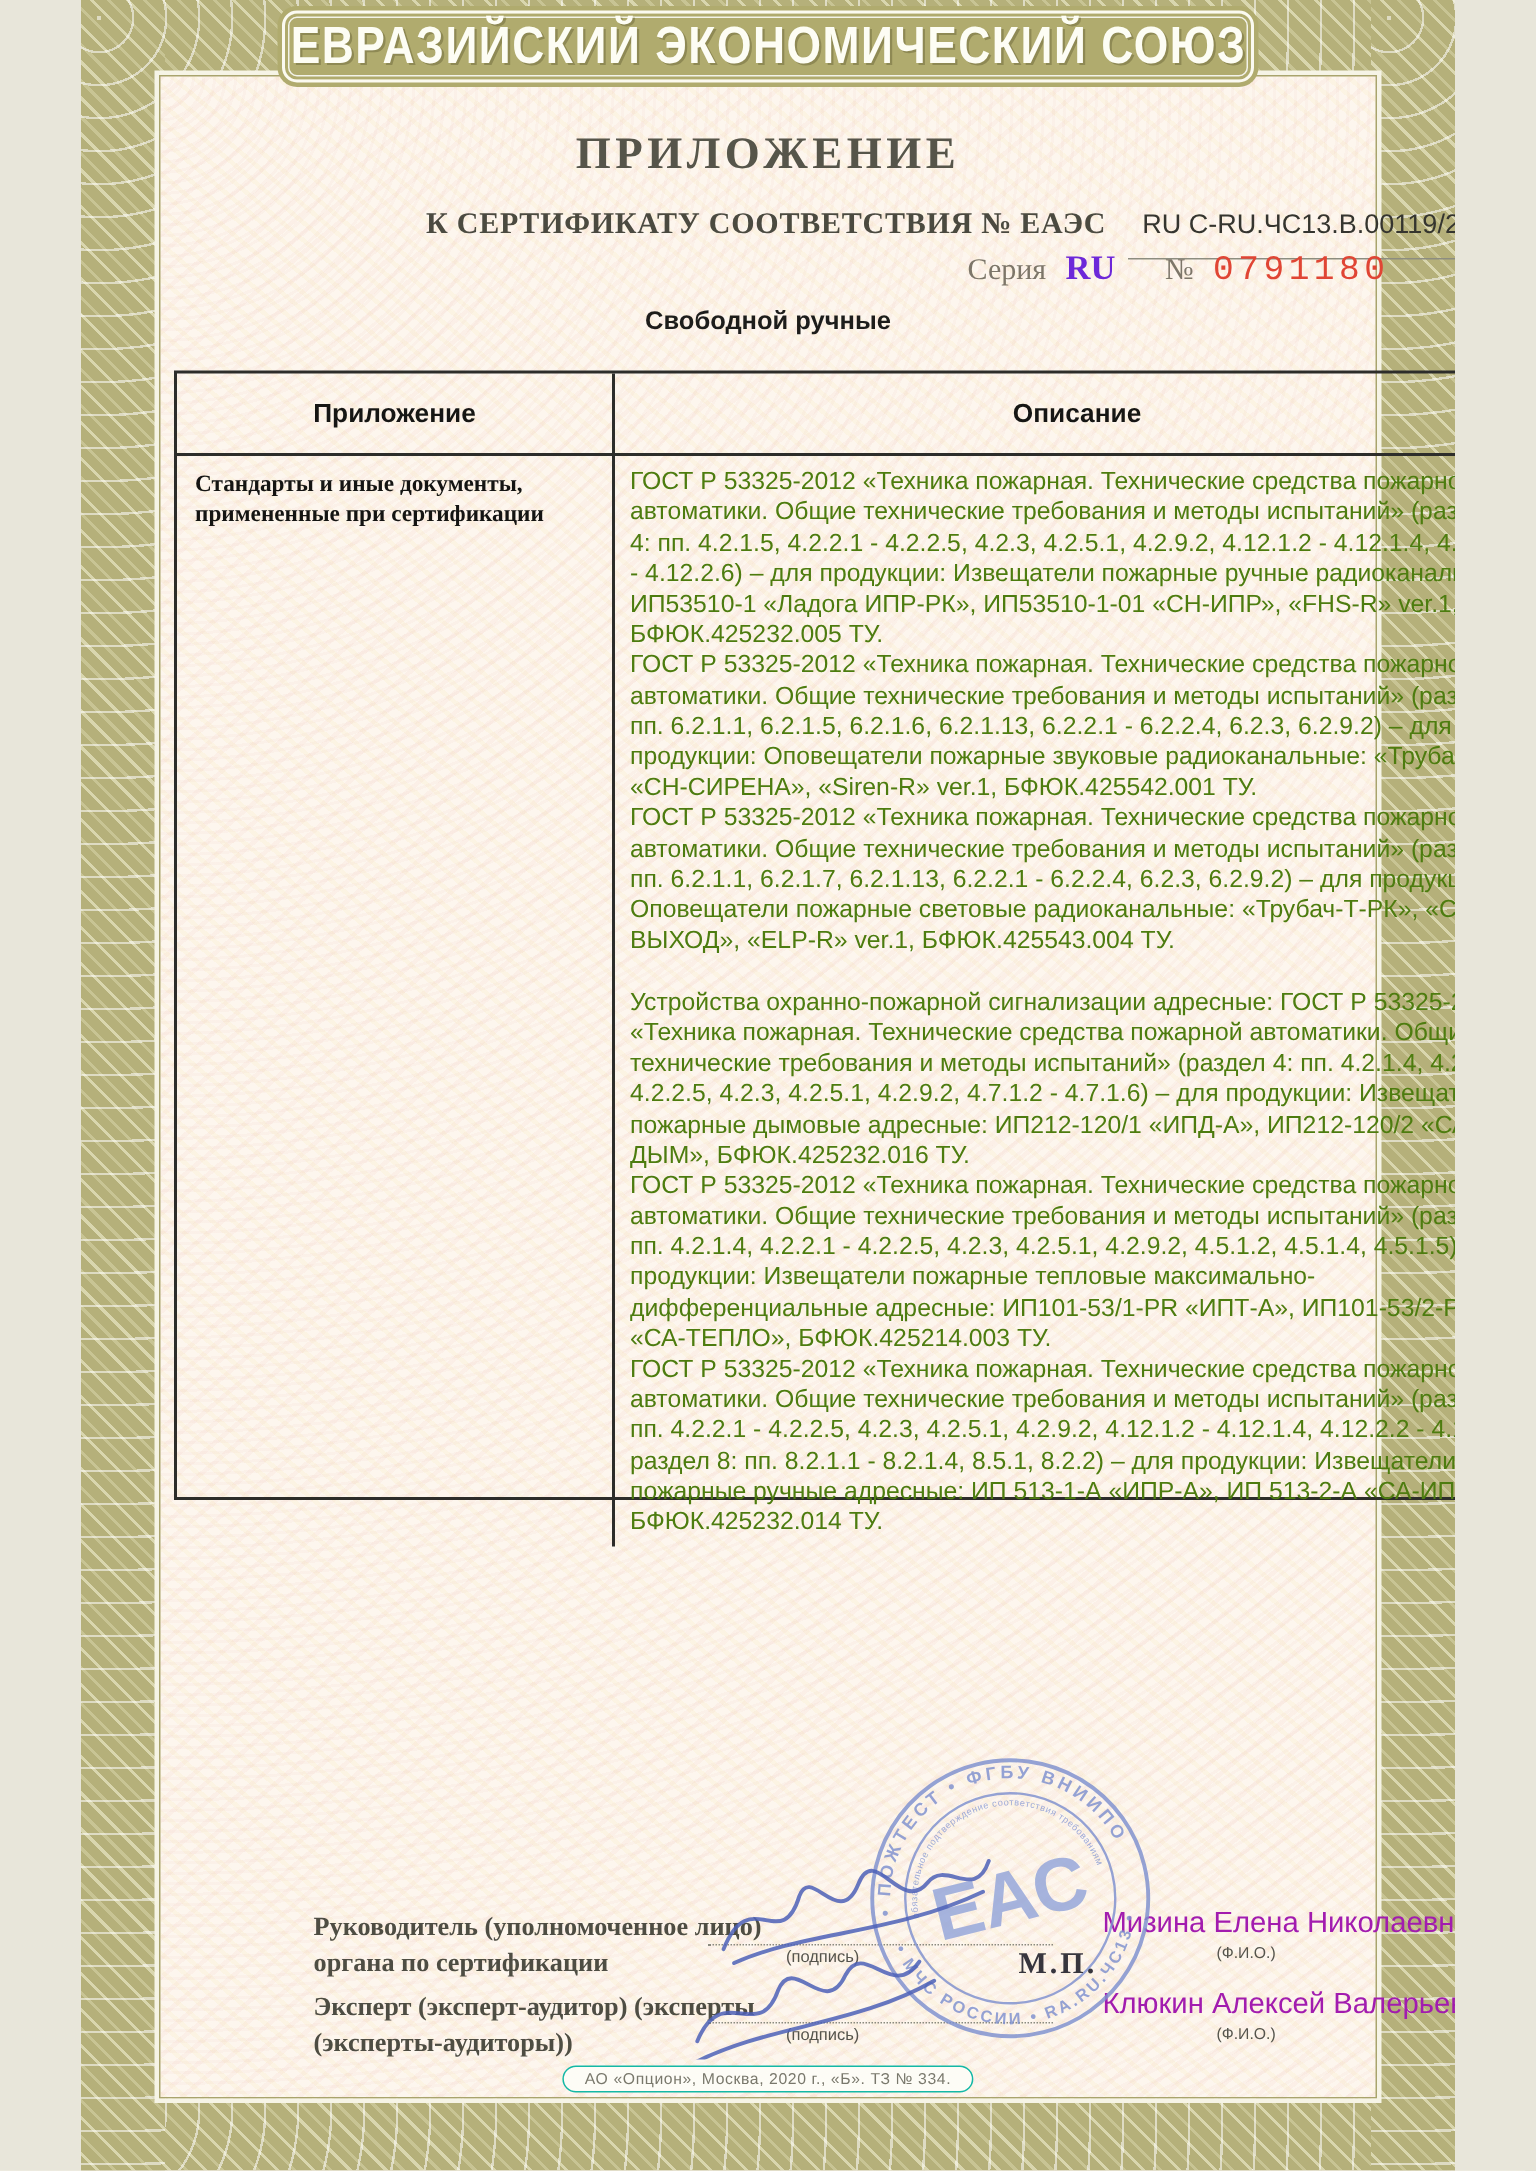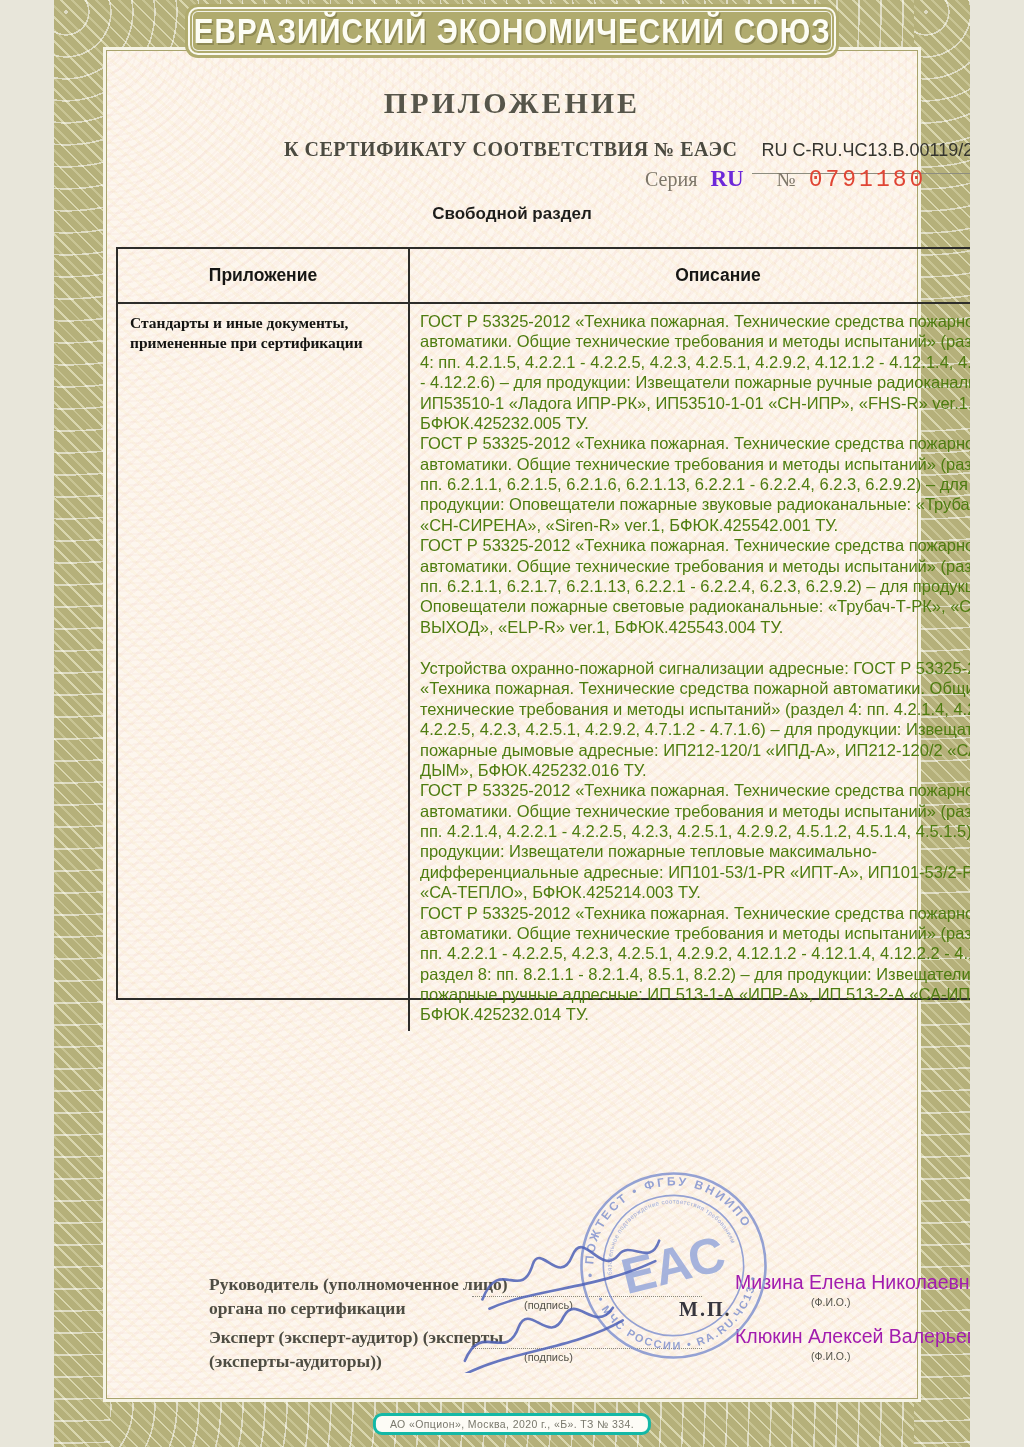--- a/index.html
+++ b/index.html
@@ -108,22 +108,22 @@
     position:absolute;left:625px;top:1298px;z-index:5;
     font-family:"Liberation Serif",serif;font-weight:700;font-size:20px;
     letter-spacing:2px;color:#37363e;
   }
   .stamp{position:absolute;left:522px;top:1168px;opacity:.82;transform:rotate(-14deg);z-index:3;}
   .signature-svg{position:absolute;z-index:4;}
   .sig1{left:420px;top:1232px;}
   .sig2{left:400px;top:1298px;}
   
   .imprint{
-    position:absolute;left:50%;transform:translateX(-50%);top:1413px;z-index:7;
-    background:#fdfcf6;border:3px solid #14b8a6;border-radius:9px;
+    position:absolute;left:50%;transform:translateX(-50%);top:1377px;z-index:7;
+    background:#fdfcf6;border:1px solid #14b8a6;border-radius:9px;
     padding:2px 14px;font-size:10.5px;color:#79786c;letter-spacing:.4px;white-space:nowrap;
   }
 </style>
 </head>
 <body>
 
 <div class="page">
 
   <div class="band band-top"></div>
   <div class="band band-bottom"></div>
@@ -142,21 +142,21 @@
     <span class="cert-number">RU C-RU.ЧС13.В.00119/21</span>
   </div>
 
   <div class="series-line">
     <span class="series-label">Серия</span>
     <span class="series-value">RU</span>
     <span class="number-sign">№</span>
     <span class="blank-number">0791180</span>
   </div>
 
-  <div class="form-type">Свободной раздел</div>
+  <div class="form-type">Свободной ручные</div>
 
   <div class="cert-table">
     <div class="th th-left">Приложение</div>
     <div class="th th-right">Описание</div>
     <div class="td-left">Стандарты и иные документы, примененные при сертификации</div>
     <div class="td-right">
       <p>ГОСТ Р 53325-2012 «Техника пожарная. Технические средства пожарной автоматики. Общие технические требования и методы испытаний» (раздела 4: пп. 4.2.1.5, 4.2.2.1 - 4.2.2.5, 4.2.3, 4.2.5.1, 4.2.9.2, 4.12.1.2 - 4.12.1.4, 4.12.2.2 - 4.12.2.6) – для продукции: Извещатели пожарные ручные радиоканальные: ИП53510-1 «Ладога ИПР-РК», ИП53510-1-01 «СН-ИПР», «FHS-R» ver.1, БФЮК.425232.005 ТУ.</p>
       <p>ГОСТ Р 53325-2012 «Техника пожарная. Технические средства пожарной автоматики. Общие технические требования и методы испытаний» (раздел 6: пп. 6.2.1.1, 6.2.1.5, 6.2.1.6, 6.2.1.13, 6.2.2.1 - 6.2.2.4, 6.2.3, 6.2.9.2) – для продукции: Оповещатели пожарные звуковые радиоканальные: «Трубач-РК», «СН-СИРЕНА», «Siren-R» ver.1, БФЮК.425542.001 ТУ.</p>
       <p>ГОСТ Р 53325-2012 «Техника пожарная. Технические средства пожарной автоматики. Общие технические требования и методы испытаний» (раздел 6: пп. 6.2.1.1, 6.2.1.7, 6.2.1.13, 6.2.2.1 - 6.2.2.4, 6.2.3, 6.2.9.2) – для продукции: Оповещатели пожарные световые радиоканальные: «Трубач-Т-РК», «СН-ВЫХОД», «ELP-R» ver.1, БФЮК.425543.004 ТУ.</p>
       <p class="block-gap">Устройства охранно-пожарной сигнализации адресные: ГОСТ Р 53325-2012 «Техника пожарная. Технические средства пожарной автоматики. Общие технические требования и методы испытаний» (раздел 4: пп. 4.2.1.4, 4.2.2.1 - 4.2.2.5, 4.2.3, 4.2.5.1, 4.2.9.2, 4.7.1.2 - 4.7.1.6) – для продукции: Извещатели пожарные дымовые адресные: ИП212-120/1 «ИПД-А», ИП212-120/2 «СА-ДЫМ», БФЮК.425232.016 ТУ.</p>

